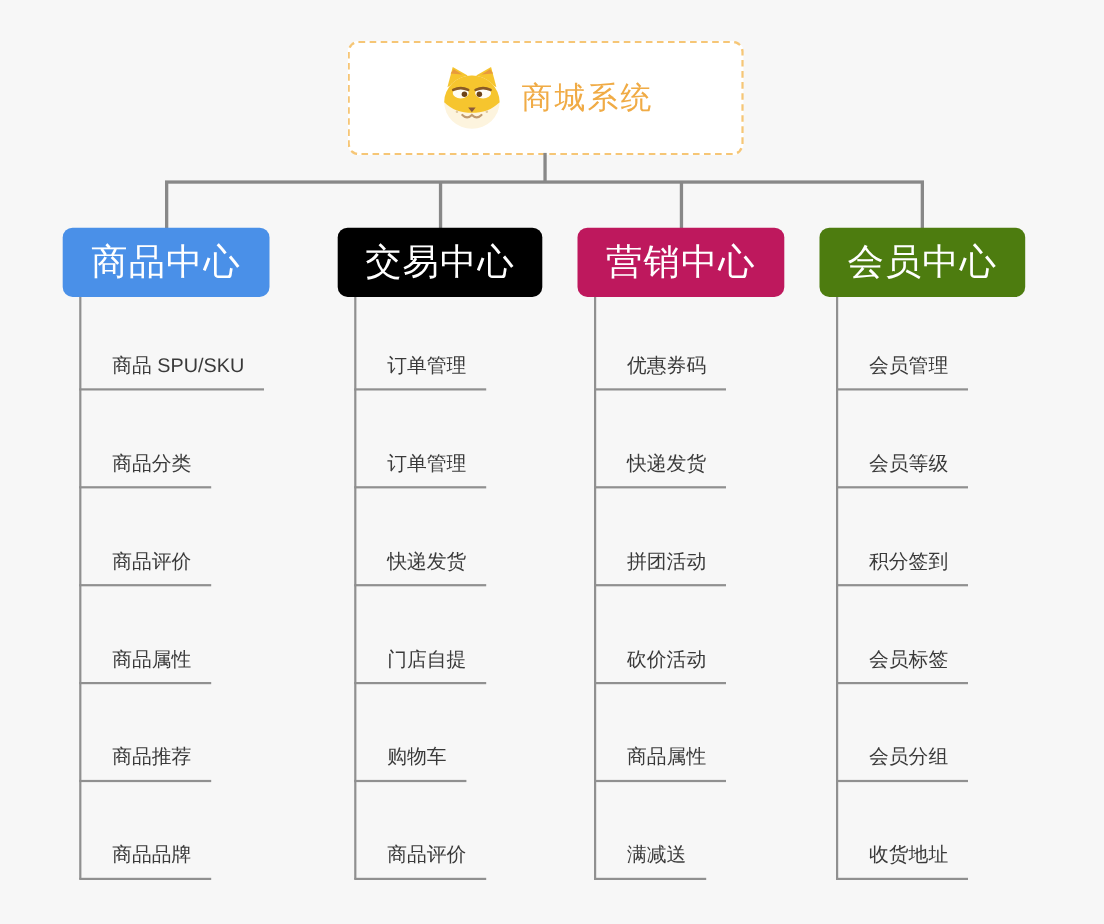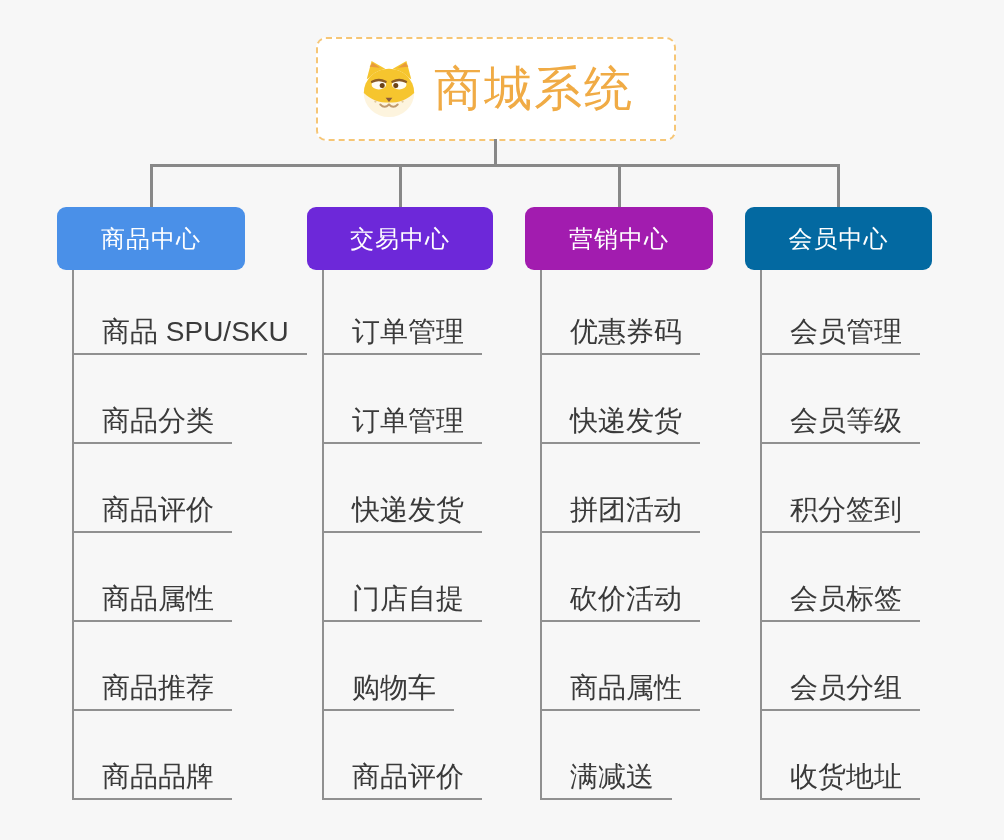--- a/index.html
+++ b/index.html
@@ -5,50 +5,50 @@
   html,body{margin:0;padding:0;}
   body{font-family:"Liberation Sans","DejaVu Sans",sans-serif;}
   .canvas{position:relative;width:1004px;height:840px;background:#f7f7f7;overflow:hidden;}
 
   
   .root-node{
     position:absolute;left:316px;top:37px;width:360px;height:104px;
     background:#ffffff;border:2px dashed #f6c676;border-radius:10px;
     box-sizing:border-box;display:flex;align-items:center;justify-content:center;gap:14px;
   }
-  .root-title{font-size:48px;letter-spacing:2px;color:#f0ab45;font-weight:500;}
+  .root-title{font-size:28px;letter-spacing:2px;color:#f0ab45;font-weight:500;}
   .dog{width:62px;height:62px;flex:0 0 auto;}
 
   
   .cline{position:absolute;background:#888888;}
   .v-root{left:494px;top:139px;width:3px;height:27px;}
   .h-bus{left:150px;top:164px;width:690px;height:3px;}
   .drop{top:165px;width:3px;height:44px;}
   .drop.d0{left:150px;} .drop.d1{left:399px;} .drop.d2{left:618px;} .drop.d3{left:837px;}
 
   
   .branch{
     position:absolute;top:207px;height:63px;border-radius:9px;
     display:flex;align-items:center;justify-content:center;
-    color:#ffffff;font-size:24px;letter-spacing:1px;
+    color:#ffffff;font-size:33px;letter-spacing:1px;
   }
   .branch.c0{left:57px;width:188px;}
   .branch.c1{left:307px;width:186px;}
   .branch.c2{left:525px;width:188px;}
   .branch.c3{left:745px;width:187px;}
 
   
   .spine{position:absolute;top:270px;width:2px;height:529px;background:#909090;}
   .spine.c0{left:72px;} .spine.c1{left:322px;} .spine.c2{left:540px;} .spine.c3{left:760px;}
 
   
   .sub{
     position:absolute;display:inline-block;white-space:nowrap;
     padding:0 18px 8px 30px;border-bottom:2px solid #909090;
-    font-size:28px;line-height:26px;color:#3a3a3a;
+    font-size:18px;line-height:26px;color:#3a3a3a;
   }
   .sub.c0{left:72px;} .sub.c1{left:322px;} .sub.c2{left:540px;} .sub.c3{left:760px;}
   .sub.r0{top:319px;} .sub.r1{top:408px;} .sub.r2{top:497px;}
   .sub.r3{top:586px;} .sub.r4{top:675px;} .sub.r5{top:764px;}
 </style>
 </head>
 <body>
 
 <div class="canvas">
 
@@ -75,23 +75,23 @@
   </div>
 
   <div class="cline v-root"></div>
   <div class="cline h-bus"></div>
   <div class="cline drop d0"></div>
   <div class="cline drop d1"></div>
   <div class="cline drop d2"></div>
   <div class="cline drop d3"></div>
 
   <div class="branch c0" style="background-color: rgb(74, 144, 232);">商品中心</div>
-  <div class="branch c1" style="background-color: #6d28d9;">交易中心</div>
-  <div class="branch c2" style="background-color: #a21caf;">营销中心</div>
-  <div class="branch c3" style="background-color: #0369a1;">会员中心</div>
+  <div class="branch c1" style="background-color: #000000;">交易中心</div>
+  <div class="branch c2" style="background-color: #be185d;">营销中心</div>
+  <div class="branch c3" style="background-color: #4d7c0f;">会员中心</div>
 
   <div class="spine c0"></div>
   <div class="spine c1"></div>
   <div class="spine c2"></div>
   <div class="spine c3"></div>
 
   <div class="sub c0 r0">商品 SPU/SKU</div>
   <div class="sub c0 r1">商品分类</div>
   <div class="sub c0 r2">商品评价</div>
   <div class="sub c0 r3">商品属性</div>

